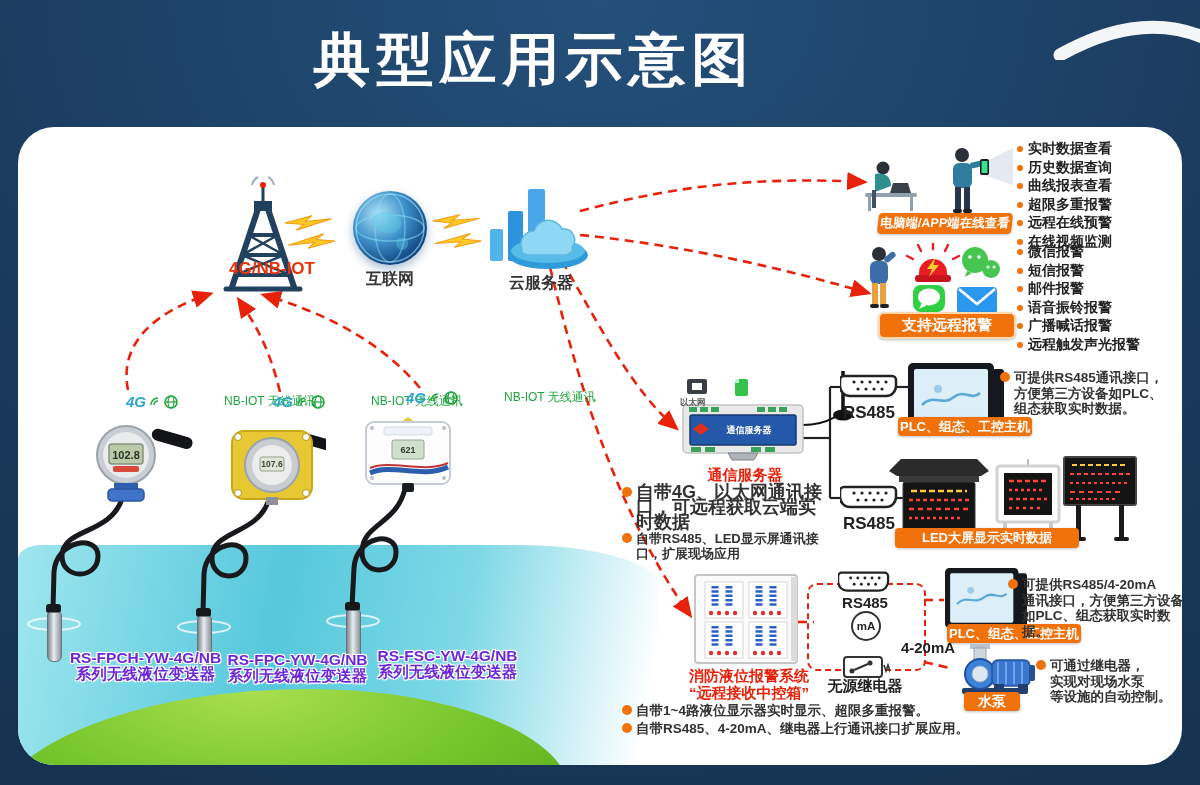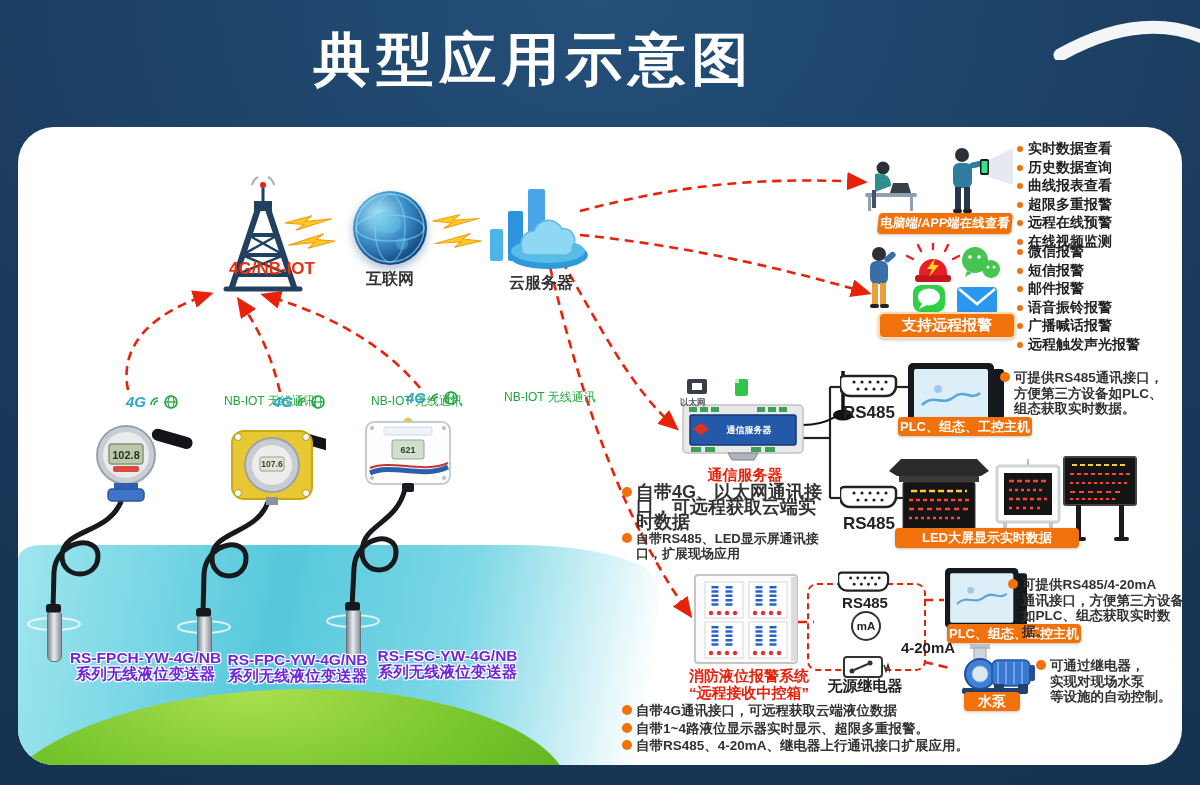--- a/index.html
+++ b/index.html
@@ -586,24 +586,20 @@
     <div class="b note" style="left:1018px;top:531px;width:150px;">
       <span class="bdot"></span>
       <span class="tx">可通过继电器，
 实现对现场水泵
 等设施的自动控制。</span>
     </div>
 
     <div class="b firebullets" style="left:604px;top:576px;">
       <div class="note">
           <span class="bdot"></span>
-          <span class="tx">自带4G通讯接口，可远程获取云端液位数据</span>
-        </div>
-      <div class="note">
-          <span class="bdot"></span>
           <span class="tx">自带1~4路液位显示器实时显示、超限多重报警。</span>
         </div>
       <div class="note">
           <span class="bdot"></span>
           <span class="tx">自带RS485、4-20mA、继电器上行通讯接口扩展应用。</span>
         </div>
     </div>
 
   </div>
 </div>

